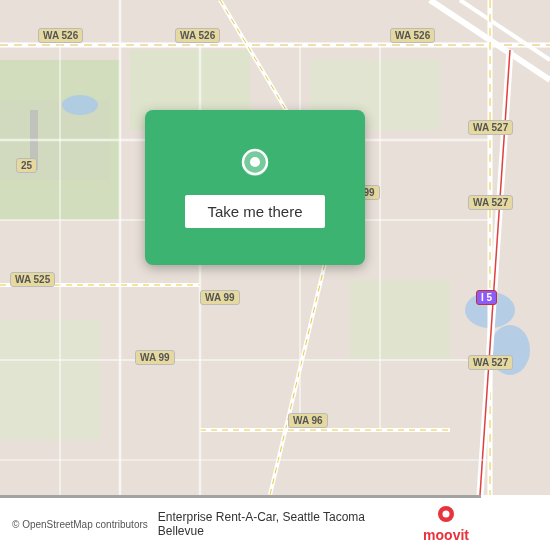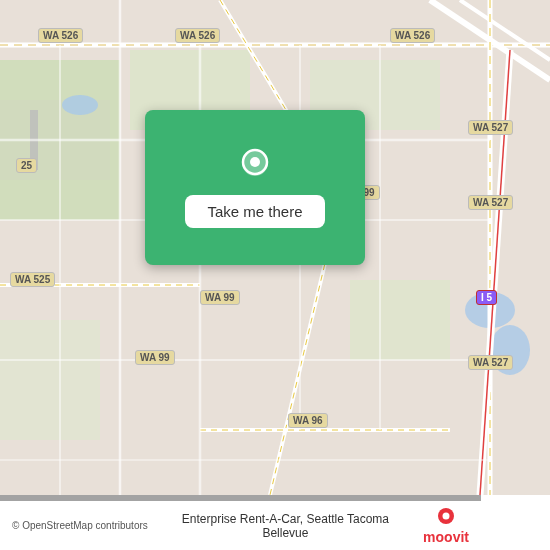--- a/index.html
+++ b/index.html
@@ -50,34 +50,34 @@
 
     .pin-icon {
       width: 38px;
       height: 38px;
     }
 
     .take-me-btn {
       background: white;
       color: #333;
       border: none;
-      border-radius: 8px;
+      border-radius: 2px;
       padding: 8px 22px;
       font-size: 15px;
       font-weight: 500;
       cursor: pointer;
       white-space: nowrap;
     }
 
     
     #bottom-bar {
       width: 481px;
       height: 55px;
       background: #fff;
-      border-top: 6px solid #a3a3a3;
+      border-top: 3px solid #a3a3a3;
       display: flex;
       align-items: center;
       padding: 0 12px;
       gap: 10px;
     }
 
     .moovit-logo {
       display: flex;
       align-items: center;
       margin-left: auto;
@@ -97,21 +97,20 @@
 
     .copyright-text {
       font-size: 10px;
       color: #555;
     }
 
     .location-text {
       font-size: 12px;
       color: #333;
       flex: 1;
-      text-align: center;
     }
 
     
     .map-svg {
       position: absolute;
       top: 0; left: 0;
       width: 100%;
       height: 100%;
     }
   </style>

